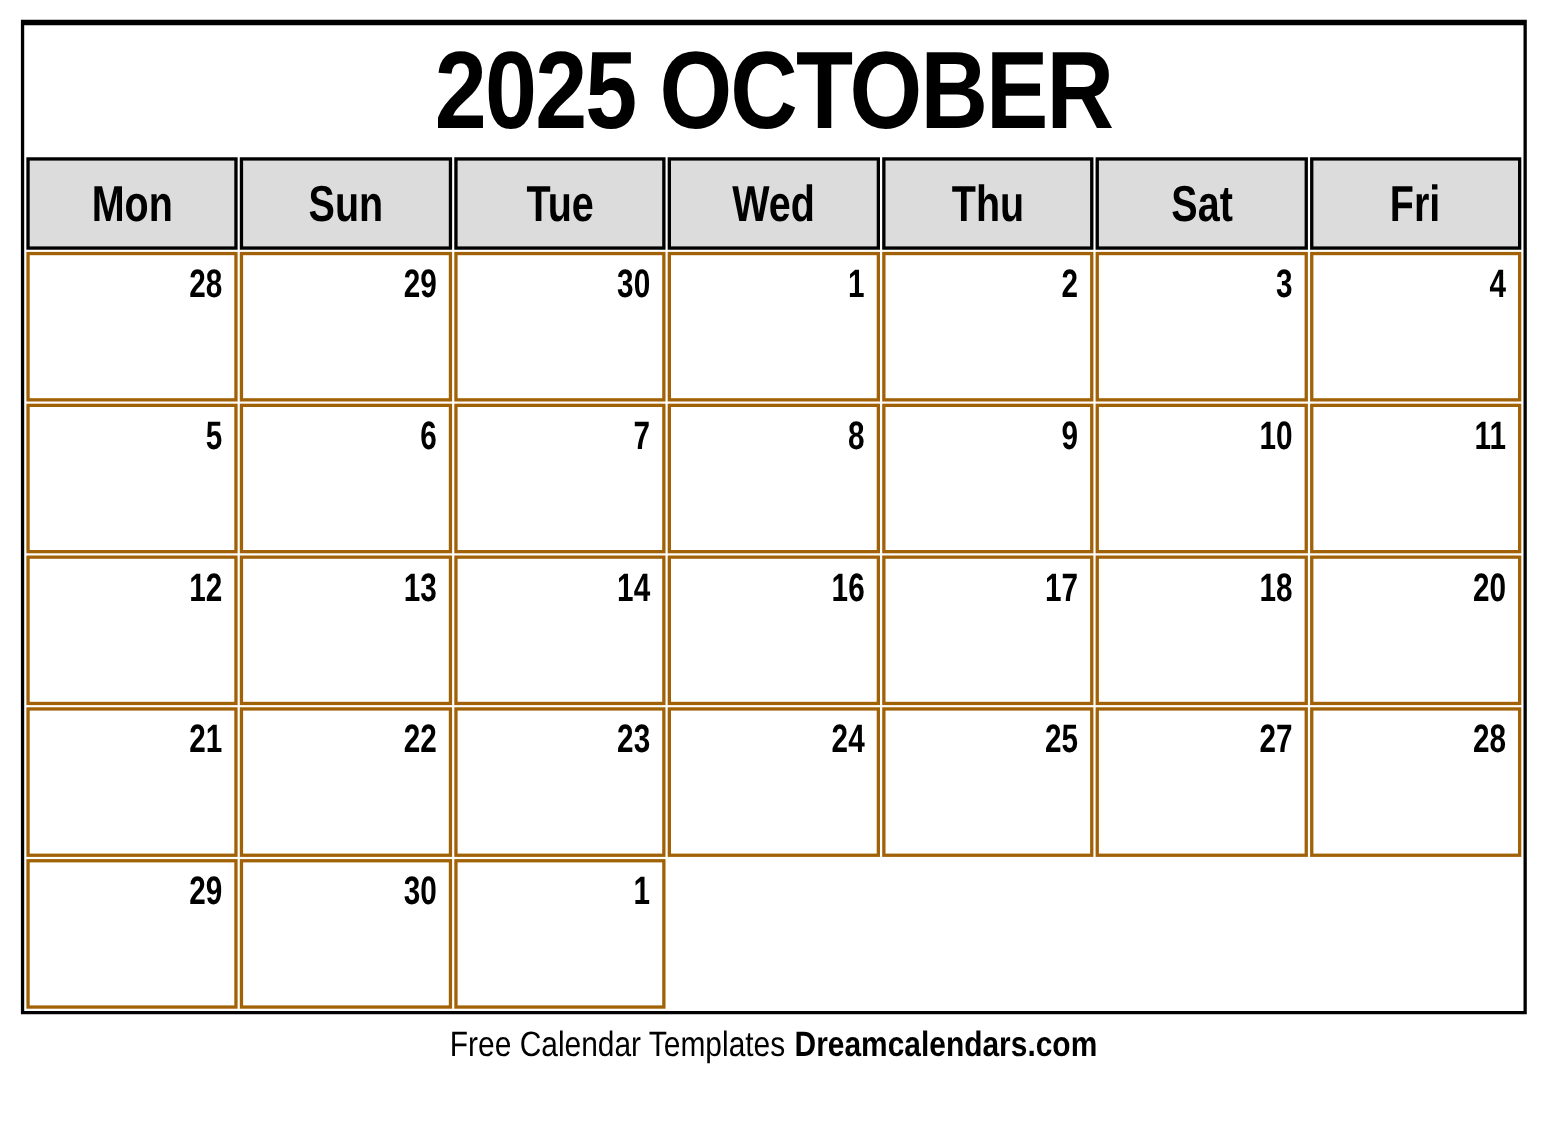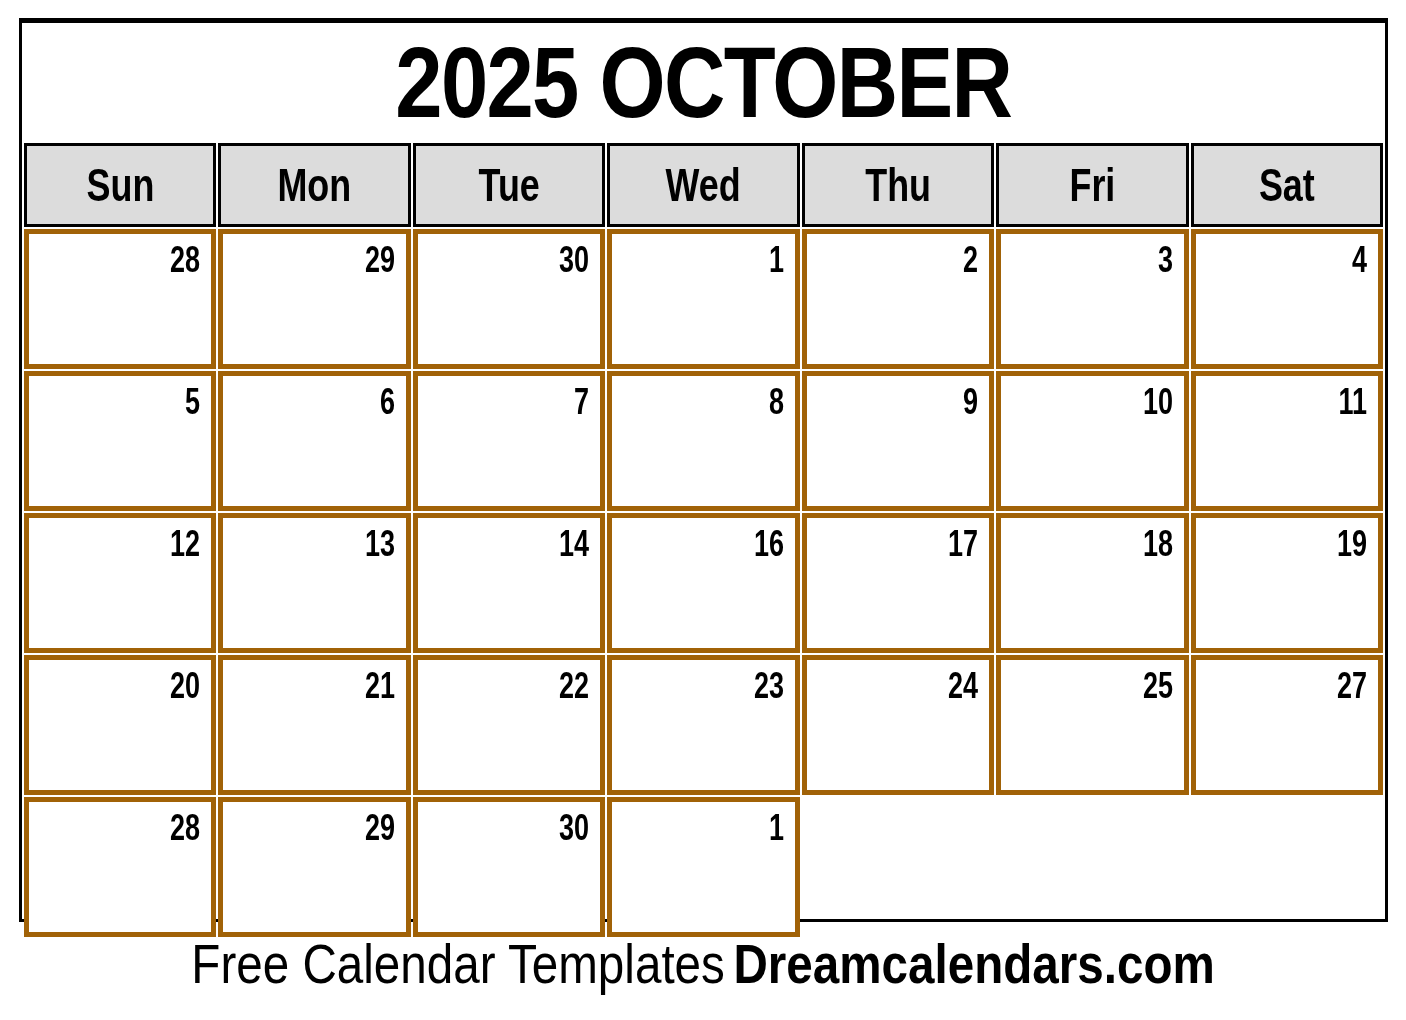--- a/index.html
+++ b/index.html
@@ -50,39 +50,39 @@
     justify-content: center;
   }
   .hcell .hlabel {
     font-size: 46px;
     font-weight: bold;
     display: inline-block;
     transform: scaleX(0.78);
   }
   .dcell {
     height: 130px;
-    border: 5px solid #a16207;
+    border: 3px solid #a16207;
     background: #ffffff;
     position: relative;
   }
   .daynum {
     position: absolute;
     top: 5px; right: 11px;
     font-size: 36px;
     font-weight: bold;
     display: inline-block;
     transform: scaleX(0.75);
     transform-origin: 100% 0;
   }
   .footer {
     position: absolute;
     top: 931px; left: 0;
     width: 1406px;
     text-align: center;
-    font-size: 56px;
+    font-size: 32px;
     white-space: nowrap;
   }
   .footer-inner {
     display: inline-block;
     transform: scaleX(0.85);
   }
   .footer-brand {
     font-weight: bold;
     margin-left: 10px;
   }
@@ -91,40 +91,40 @@
 <body>
 
 <div class="calendar">
   <div class="title-row">
     <span class="title-text">2025 OCTOBER</span>
   </div>
 
   <div class="grid">
 
     <div class="hcell">
+        <span class="hlabel">Mon</span>
+      </div>
+    <div class="hcell">
         <span class="hlabel">Sun</span>
       </div>
     <div class="hcell">
-        <span class="hlabel">Mon</span>
-      </div>
-    <div class="hcell">
         <span class="hlabel">Tue</span>
       </div>
     <div class="hcell">
         <span class="hlabel">Wed</span>
       </div>
     <div class="hcell">
         <span class="hlabel">Thu</span>
       </div>
     <div class="hcell">
+        <span class="hlabel">Sat</span>
+      </div>
+    <div class="hcell">
         <span class="hlabel">Fri</span>
       </div>
-    <div class="hcell">
-        <span class="hlabel">Sat</span>
-      </div>
 
     <div class="dcell">
         <span class="daynum">28</span>
       </div>
     <div class="dcell">
         <span class="daynum">29</span>
       </div>
     <div class="dcell">
         <span class="daynum">30</span>
       </div>
@@ -175,23 +175,20 @@
     <div class="dcell">
         <span class="daynum">16</span>
       </div>
     <div class="dcell">
         <span class="daynum">17</span>
       </div>
     <div class="dcell">
         <span class="daynum">18</span>
       </div>
 
-    <div class="dcell">
-        <span class="daynum">19</span>
-      </div>
     <div class="dcell">
         <span class="daynum">20</span>
       </div>
     <div class="dcell">
         <span class="daynum">21</span>
       </div>
     <div class="dcell">
         <span class="daynum">22</span>
       </div>
     <div class="dcell">

